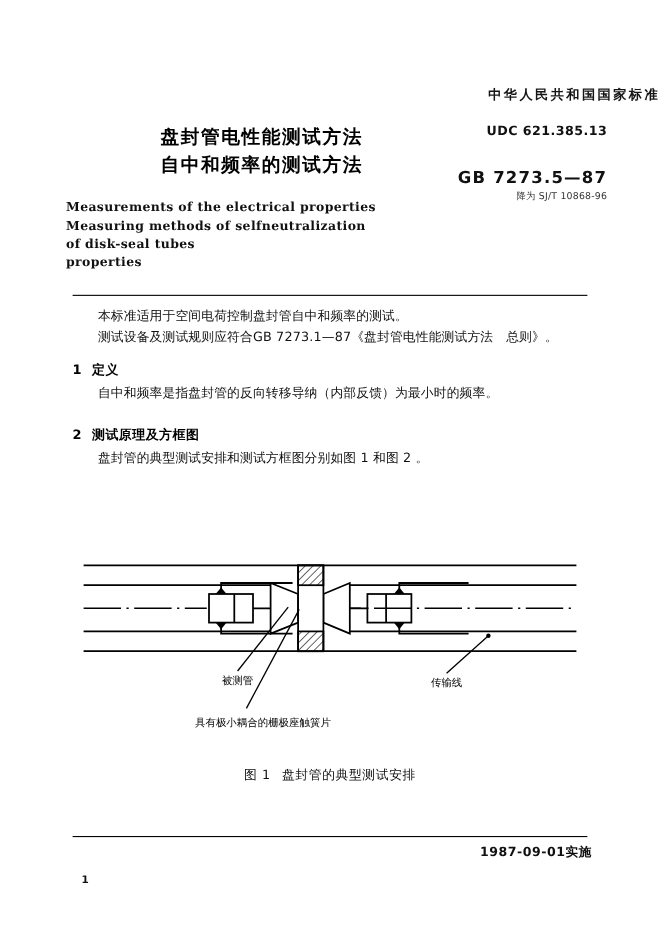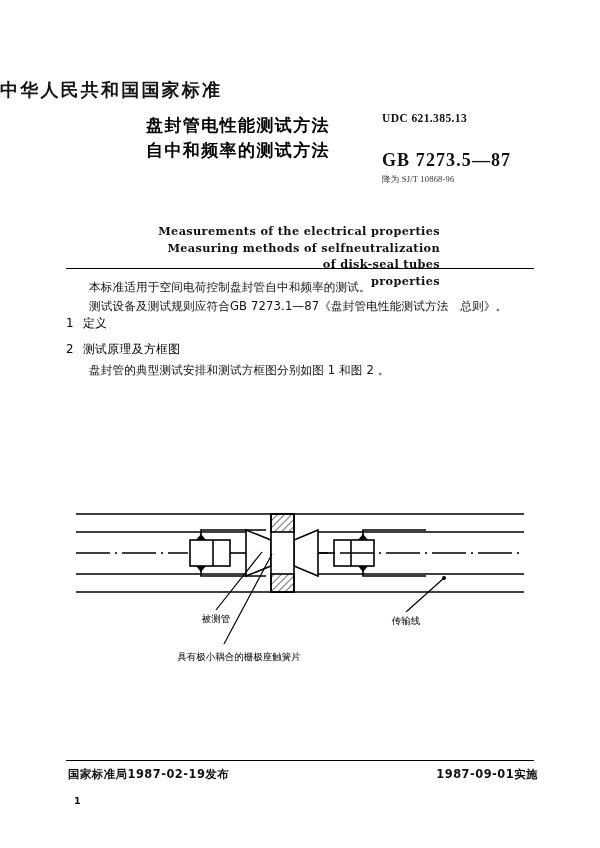--- a/index.html
+++ b/index.html
@@ -21,22 +21,22 @@
     width: 600px;
     height: 848px;
   }
 
   
   .national-header {
     position: absolute;
     left: 0;
     top: 78px;
     width: 600px;
-    text-align: left;
-    font-size: 18px;
+    text-align: right;
+    font-size: 12px;
     font-weight: bold;
     letter-spacing: 2.2px;
     color: #151515;
   }
 
   .title-block {
     position: absolute;
     left: 88px;
     top: 113px;
     width: 300px;
@@ -48,50 +48,48 @@
     letter-spacing: 1.4px;
     line-height: 25px;
     color: #000000;
   }
 
   .code-block {
     position: absolute;
     right: 48px;
     top: 112px;
     width: 170px;
-    text-align: left;
-    font-family: Liberation Serif, serif;
+    text-align: right;
   }
   .udc {
     font-size: 11.5px;
     font-weight: bold;
     letter-spacing: 0.4px;
     color: #111;
   }
   .gb-no {
     margin-top: 26px;
-    font-size: 18px;
+    font-size: 15px;
     font-weight: bold;
     letter-spacing: 1.1px;
     color: #111;
   }
   .gb-sub {
     margin-top: 3px;
     font-size: 8.5px;
     letter-spacing: 0.2px;
     color: #333;
   }
 
   .en-title {
     position: absolute;
     left: 60px;
     top: 180px;
     width: 380px;
-    text-align: right;
-    margin-top: 43px;
+    text-align: left;
   }
   .en-line {
     font-family: "DejaVu Serif", "Liberation Serif", serif;
     font-size: 11.3px;
     font-weight: bold;
     line-height: 16.5px;
     letter-spacing: 0.35px;
     color: #111;
   }
 
@@ -117,24 +115,24 @@
     line-height: 19.5px;
     letter-spacing: 0.15px;
     color: #101010;
     text-align: justify;
   }
   .para.indent { text-indent: 23px; }
   .tight { line-height: 19px; }
 
   .sec-head {
     font-size: 11.8px;
-    font-weight: normal;
+    font-weight: bold;
     letter-spacing: 0.4px;
     color: #000;
-    margin-top: 0;
+    margin-top: 13px;
     margin-bottom: 3px;
   }
   .sec-head .num { margin-right: 9px; }
   .spacer-sm { height: 7px; }
 
   
   .figure-area {
     position: absolute;
     left: 66px;
     top: 492px;
@@ -217,20 +215,21 @@
   <div class="rule-top"></div>
 
   <div class="body-wrap">
 
     <div class="para indent tight">本标准适用于空间电荷控制盘封管自中和频率的测试。</div>
     <div class="para indent tight">测试设备及测试规则应符合GB 7273.1—87《盘封管电性能测试方法　总则》。</div>
 
     <div class="sec-head">
       <span class="num">1</span><span>定义</span>
     </div>
+    <div class="para indent">自中和频率是指盘封管的反向转移导纳（内部反馈）为最小时的频率。</div>
 
     <div class="spacer-sm"></div>
 
     <div class="sec-head">
       <span class="num">2</span><span>测试原理及方框图</span>
     </div>
     <div class="para indent">盘封管的典型测试安排和测试方框图分别如图 1 和图 2 。</div>
   </div>
 
   <div class="figure-area">
@@ -291,19 +290,21 @@
         <line x1="378" y1="86" x2="340" y2="120"></line>
       </g>
       <circle cx="378" cy="86" r="2" fill="#000"></circle>
 
       <text x="150" y="130" text-anchor="middle" font-family="DejaVu Sans, Liberation Sans, sans-serif" font-size="9.5" fill="#000">被测管</text>
       <text x="340" y="132" text-anchor="middle" font-family="DejaVu Sans, Liberation Sans, sans-serif" font-size="9.5" fill="#000">传输线</text>
       <text x="173" y="168" text-anchor="middle" font-family="DejaVu Sans, Liberation Sans, sans-serif" font-size="9.5" fill="#000">具有极小耦合的栅极座触簧片</text>
     </svg>
   </div>
 
+  <div class="figure-caption">
+    <span class="fnum">图 1</span><span>盘封管的典型测试安排</span>
+  </div>
 
   <div class="rule-bottom"></div>
-  <div class="footer-left">国家标准局1987-02-19发布</div>
   <div class="footer-right">1987-09-01实施</div>
   <div class="page-num">1</div>
 
 </div>
 
 </body></html>

